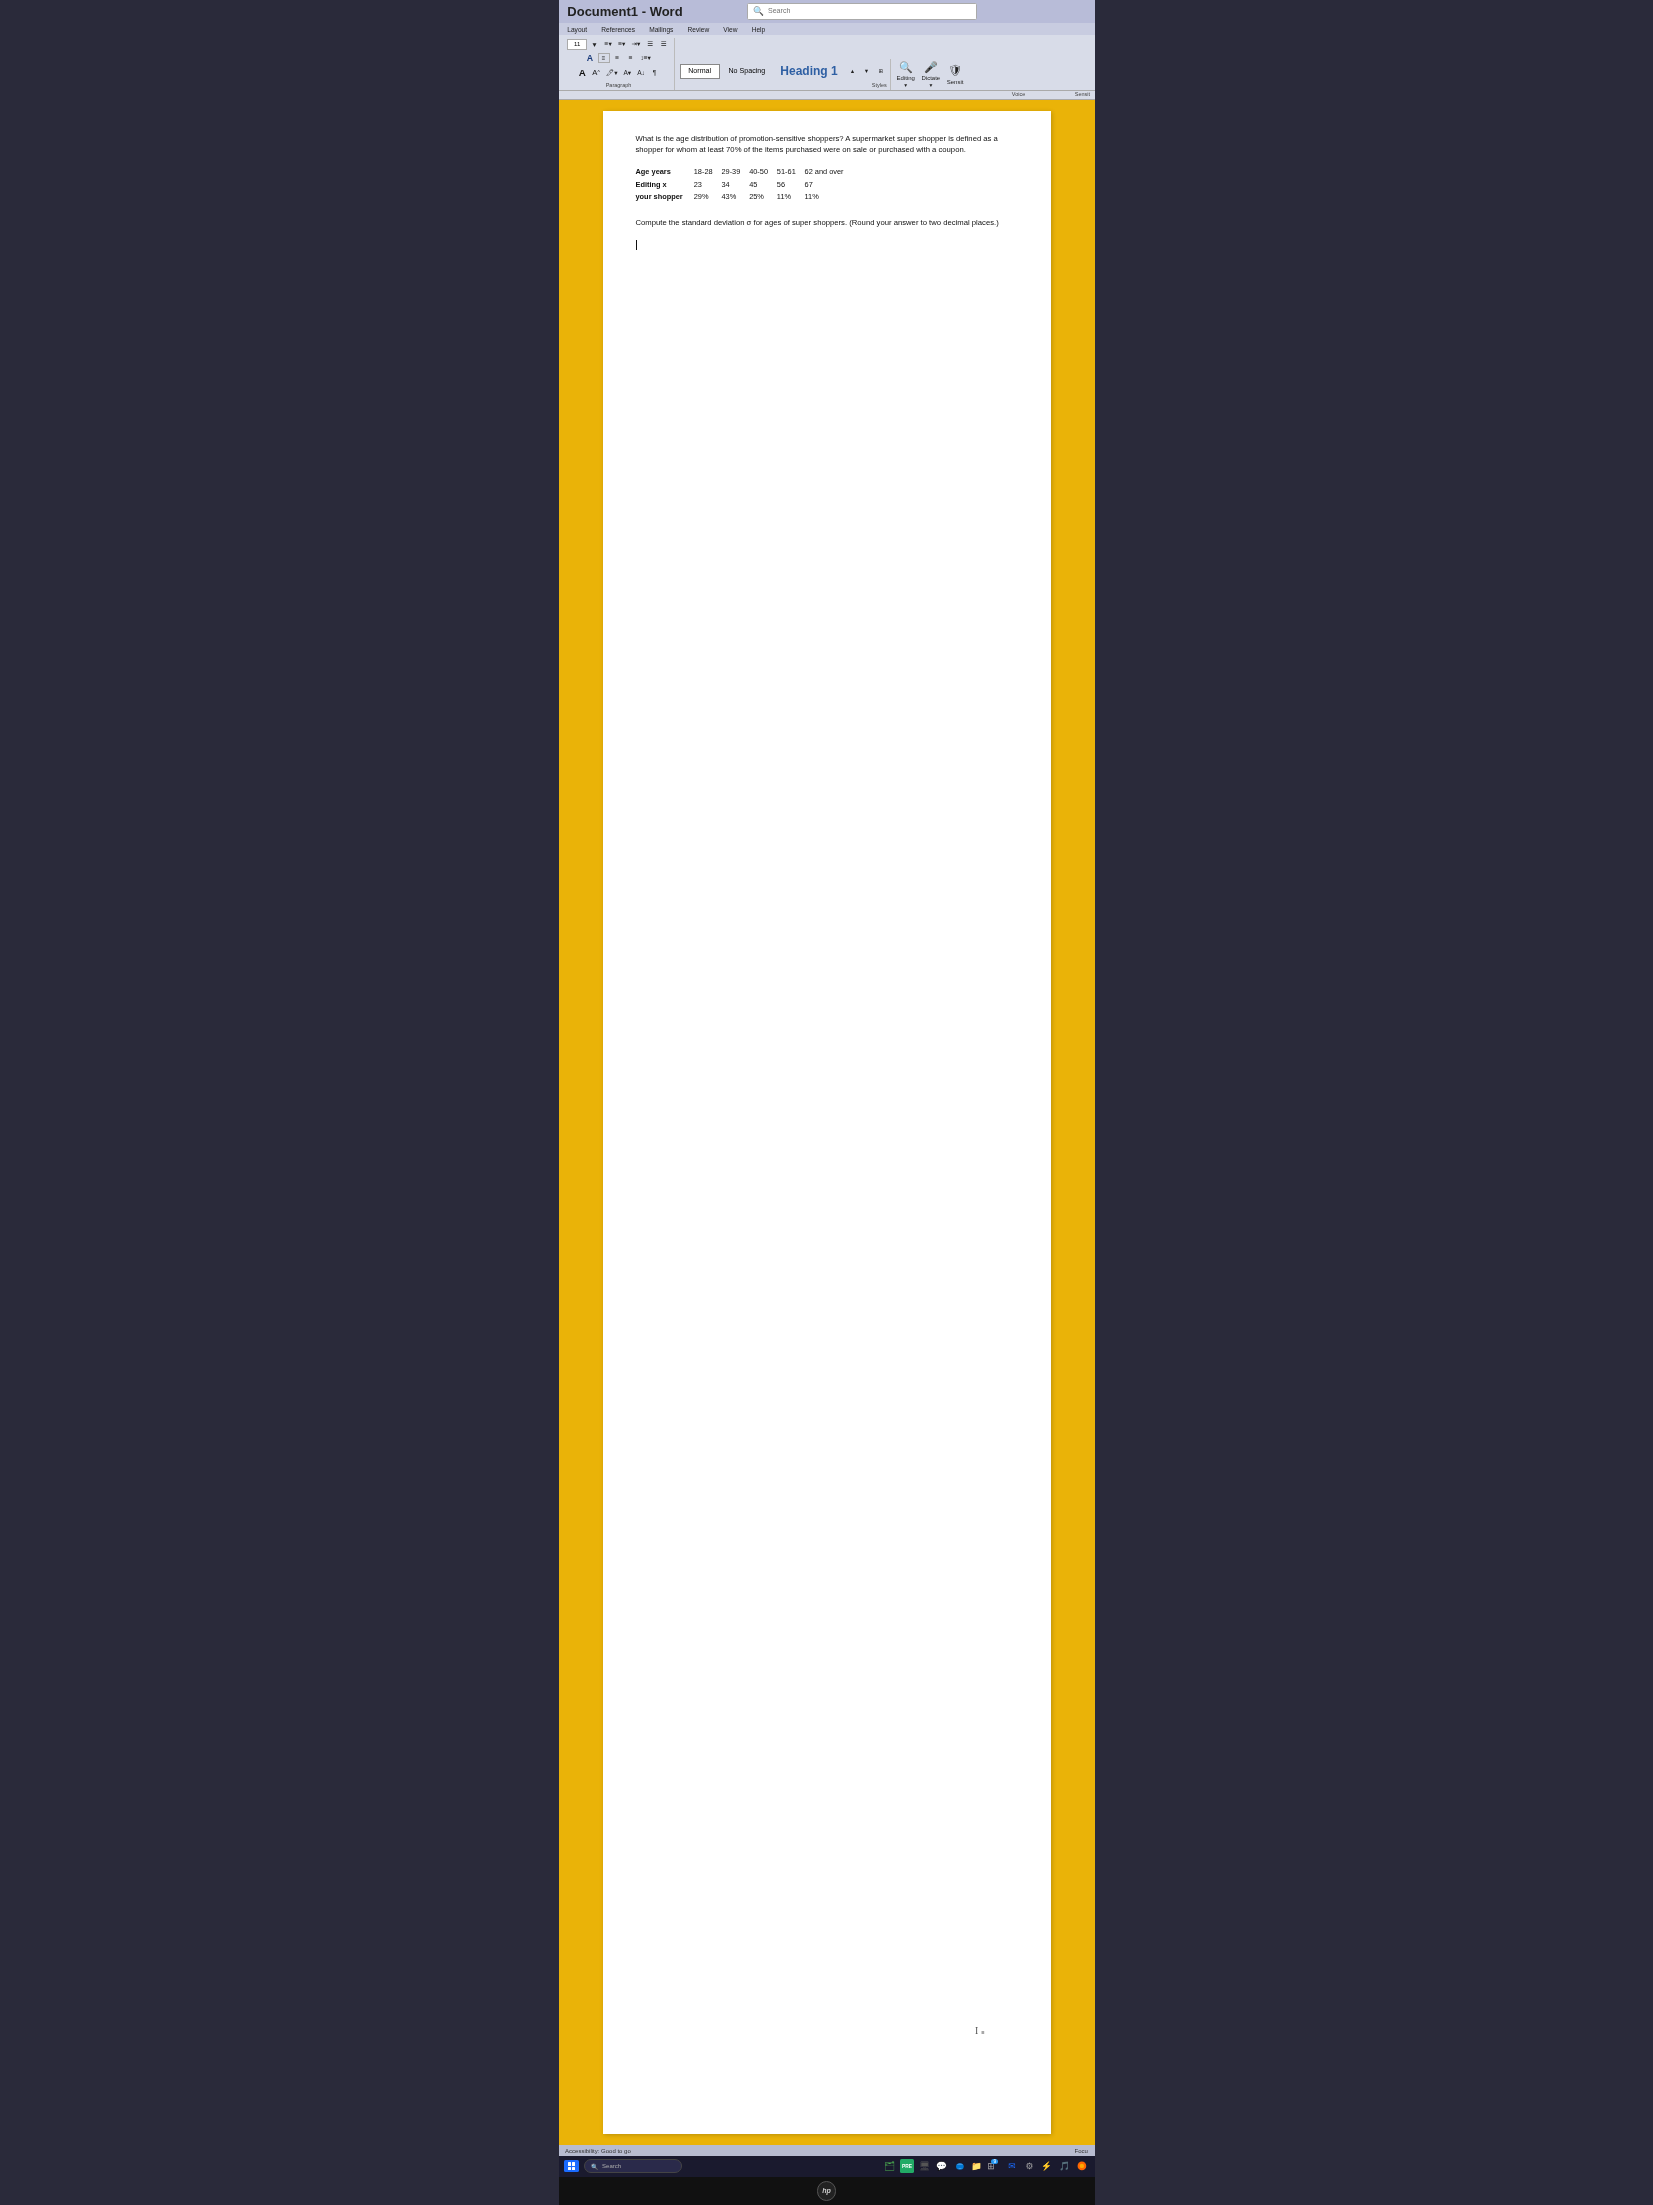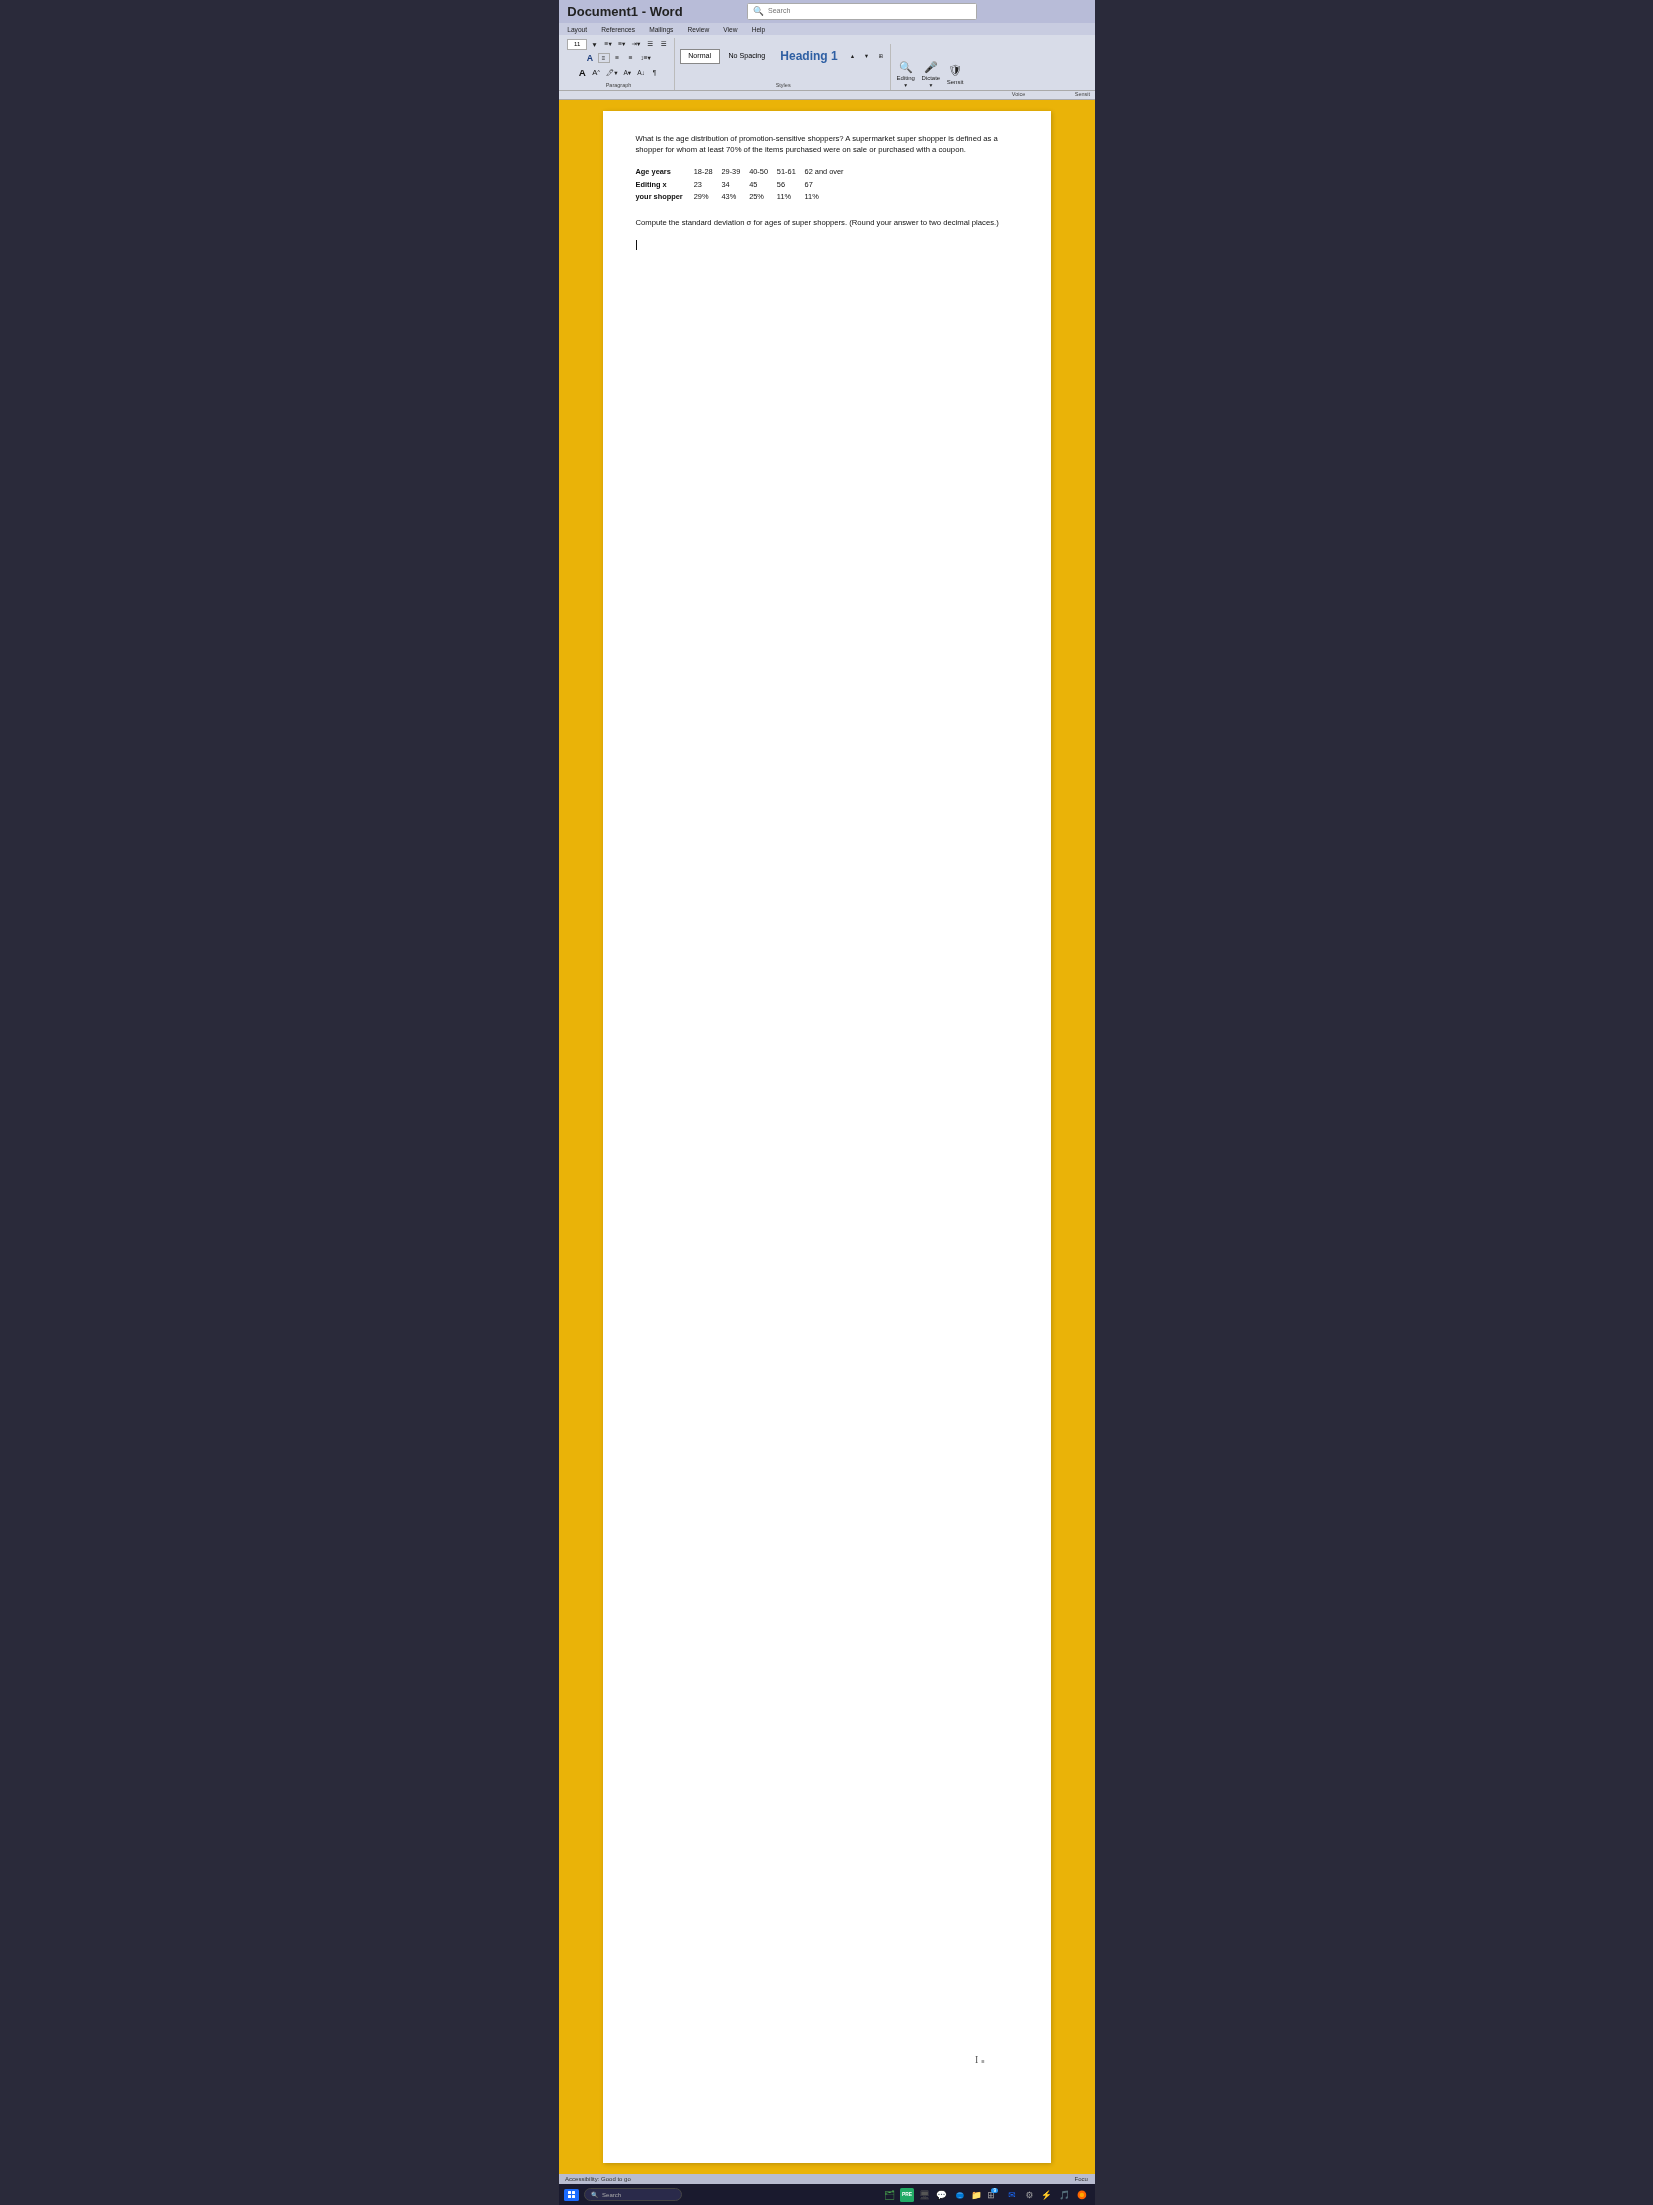--- a/index.html
+++ b/index.html
@@ -426,21 +426,21 @@
         <button class="ribbon-btn" style="font-size:7.7px; color:#111;">A<sup style="font-size:4.9px">^</sup></button>
         <button class="ribbon-btn">🖊▾</button>
         <button class="ribbon-btn">A▾</button>
         <button class="ribbon-btn">A↓</button>
         <button class="ribbon-btn">¶</button>
       </div>
       <span class="ribbon-group-label">Paragraph</span>
     </div>
 
     <div class="styles-section">
-      <div style="display:flex; flex-direction:column; align-items:center; gap:15px;">
+      <div style="display:flex; flex-direction:column; align-items:flex-end; gap:0;">
         <div style="display:flex; gap:2.2px; align-items:center;">
           <button class="style-normal">Normal</button>
           <button class="style-no-spacing">No Spacing</button>
           <button class="style-heading1">Heading 1</button>
           <button class="ribbon-btn" style="font-size:5.5px;">▲</button>
           <button class="ribbon-btn" style="font-size:5.5px;">▼</button>
           <button class="ribbon-btn" style="font-size:5.5px;">⊞</button>
         </div>
         <span class="styles-label">Styles</span>
       </div>
@@ -560,14 +560,19 @@
       <div class="taskbar-icon" style="color:#f88;">🎵</div>
       <div class="taskbar-icon">
         <svg width="9.8" height="9.8" viewBox="0 0 18 18">
           <circle cx="9" cy="9" r="8" fill="#ff6600"></circle>
           <circle cx="9" cy="9" r="4" fill="#ffaa00"></circle>
         </svg>
       </div>
     </div>
   </div>
 
+  <div class="hp-bar">
+    <div class="hp-logo">
+      <span style="font-style:italic; font-size:7.1px; color:#ccc;">hp</span>
+    </div>
+  </div>
 </div>
 
 
 </body></html>

